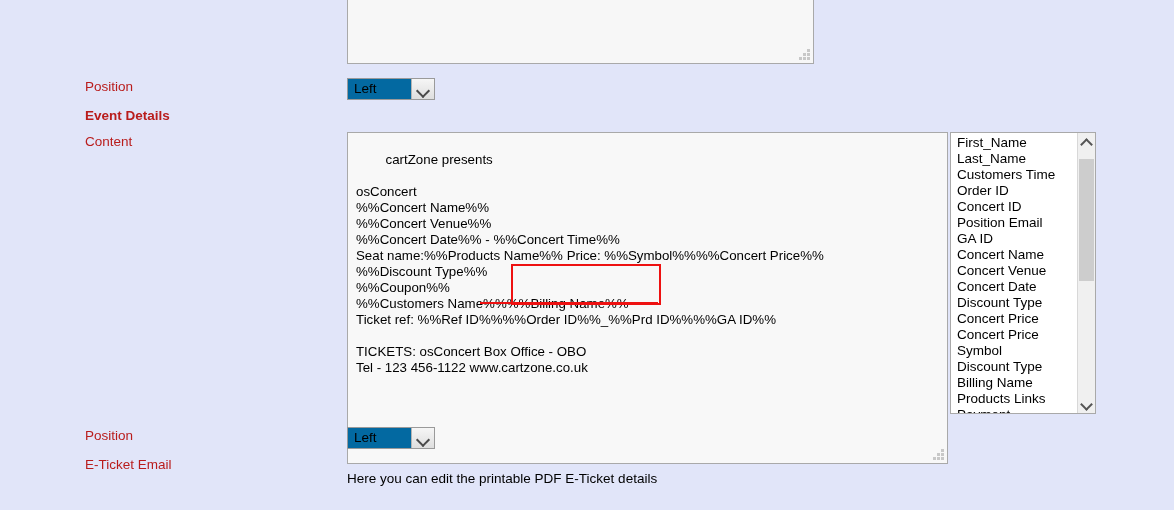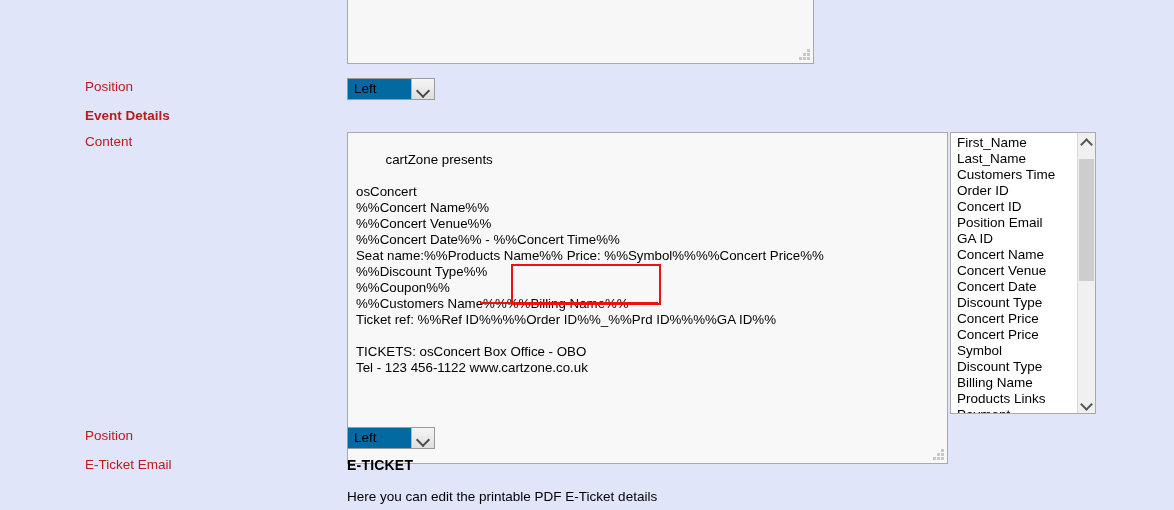--- a/index.html
+++ b/index.html
@@ -306,21 +306,20 @@
       <div class="select-box">
         <span class="sel-value">Left</span>
         <span class="sel-arrow"></span>
       </div>
     </div>
   </div>
 
   <div class="form-row" style="top:457px;">
     <div class="row-label" style="top:0px;">E-Ticket Email</div>
     <div class="guide" style="top:-1px;">
-      <div class="g-title">E-TICKET</div>
       <div class="g-desc" style="margin-top:14px;">Here you can edit the printable PDF E-Ticket details</div>
     </div>
   </div>
 
   <div class="annot-box" style="left: 511px; top: 264px; width: 146px; height: 37px; border-color: rgb(238, 17, 17);"></div>
   <div class="annot-strike" style="left: 480px; top: 302px; width: 178px; background: rgb(238, 17, 17);"></div>
 
 </div>
 
 </body></html>

